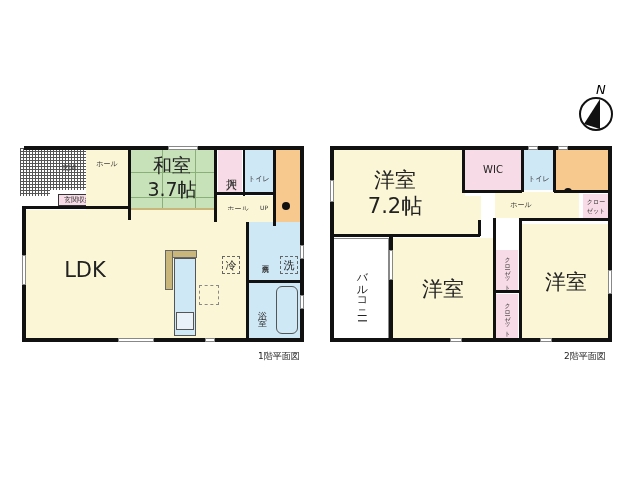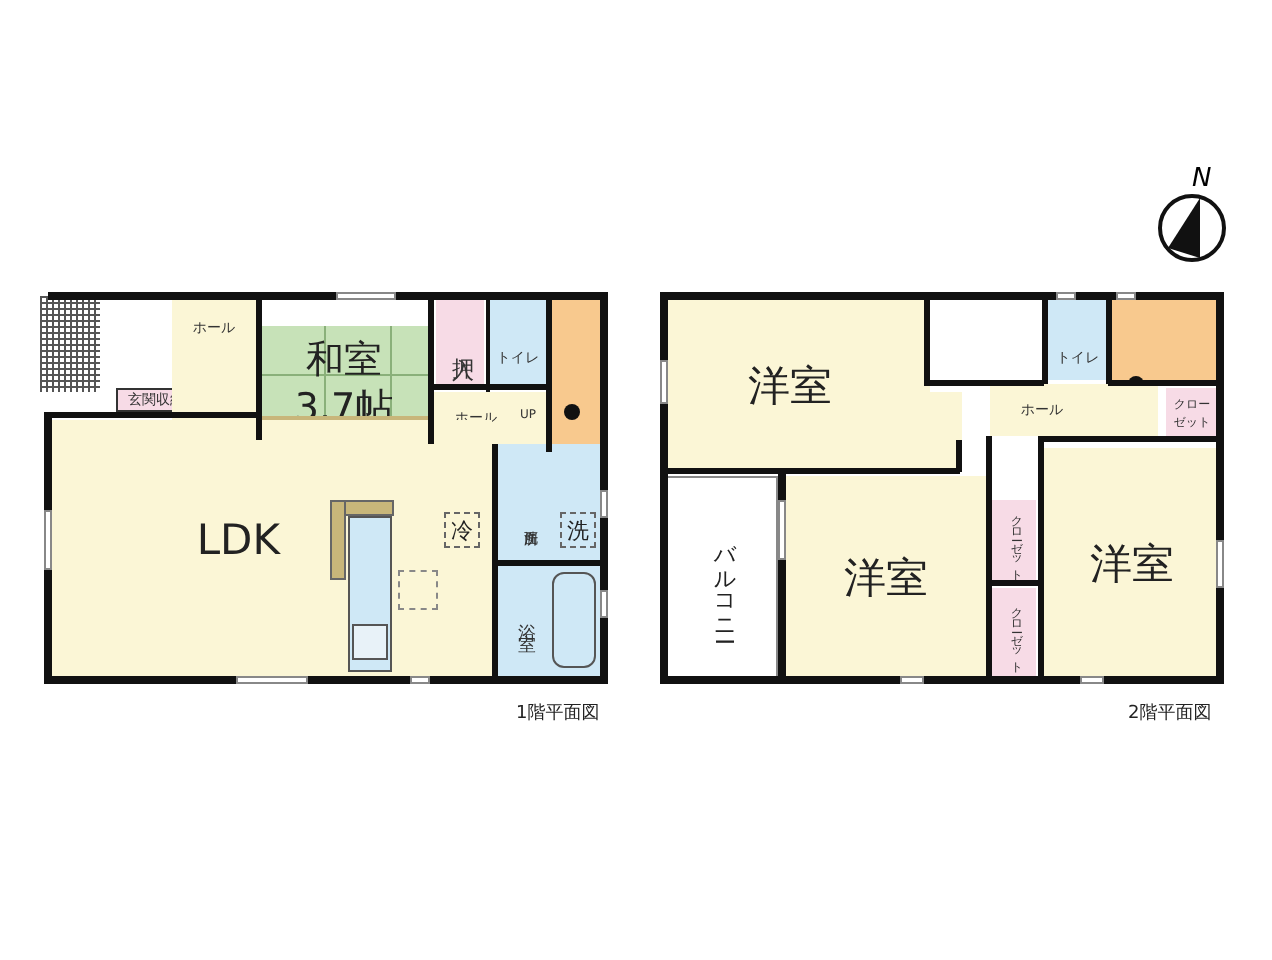--- a/index.html
+++ b/index.html
@@ -24,29 +24,32 @@
   <span class="abs" style="left:20px;top:0;font-size:13px;font-style:italic;">N</span>
   <svg class="abs" style="left:2px;top:14px;" width="36" height="36" viewBox="0 0 36 36">
     <circle cx="18" cy="18" r="16" fill="#fff" stroke="#111" stroke-width="2"></circle>
     <polygon points="22,3 22,33 6,28" fill="#111"></polygon>
   </svg>
 </div>
 
 <div class="abs" style="left:0;top:0;width:320px;height:480px;">
 
   <div class="abs grid" style="left:20px;top:148px;width:30px;height:48px;"></div>
+  <div class="abs grid" style="left:50px;top:148px;width:42px;height:42px;">
+    <span class="abs small" style="left:12px;top:15px;">玄関</span>
+  </div>
   <div class="abs" style="left:58px;top:194px;width:40px;height:12px;background:#f7dbe6;border:1px solid #333;box-sizing:border-box;display:flex;align-items:center;justify-content:center;">
     <span class="small">玄関収納</span>
   </div>
 
   <div class="room" style="left:86px;top:148px;width:42px;height:62px;background:#fbf6d6;">
     <span class="small" style="margin-top:-30px;">ホール</span>
   </div>
 
-  <div class="room tatami" style="left:130px;top:163px;width:84px;height:60px;">
+  <div class="room tatami" style="left:130px;top:148px;width:84px;height:60px;">
     <span class="big2">和室</span>
     <span class="big2">3.7帖</span>
   </div>
   <div class="abs" style="left:130px;top:208px;width:84px;height:12px;background:#c8b67a;"></div>
 
   <div class="room" style="left:218px;top:148px;width:24px;height:44px;background:#f7dbe6;">
     <span class="small vert" style="font-size:11px;">押入</span>
   </div>
 
   <div class="room" style="left:245px;top:148px;width:28px;height:44px;background:#cfe8f6;">
@@ -56,21 +59,21 @@
   <div class="abs stairs" style="left:276px;top:148px;width:26px;height:76px;">
     <span class="abs" style="left:6px;top:54px;width:8px;height:8px;border-radius:50%;background:#111;"></span>
   </div>
 
   <div class="room" style="left:216px;top:196px;width:60px;height:26px;background:#fbf6d6;">
     <span class="small" style="margin-left:-16px;">ホール</span>
     <span class="abs small" style="left:44px;top:8px;font-size:6px;">UP</span>
   </div>
 
   <div class="abs" style="left:26px;top:210px;width:220px;height:128px;background:#fbf6d6;"></div>
-  <div class="room" style="left:30px;top:240px;width:110px;height:60px;align-items:flex-end;">
+  <div class="room" style="left:30px;top:240px;width:110px;height:60px;">
     <span class="big">LDK</span>
   </div>
 
   <div class="abs" style="left:165px;top:250px;width:32px;height:8px;background:#c8b67a;border:1px solid #666;box-sizing:border-box;"></div>
   <div class="abs" style="left:165px;top:250px;width:8px;height:40px;background:#c8b67a;border:1px solid #666;box-sizing:border-box;"></div>
   <div class="abs" style="left:174px;top:258px;width:22px;height:78px;background:#cfe8f6;border:1px solid #555;box-sizing:border-box;"></div>
   <div class="abs" style="left:176px;top:312px;width:18px;height:18px;border:1px solid #555;box-sizing:border-box;background:#e8f2f8;"></div>
 
   <div class="room" style="left:222px;top:256px;width:18px;height:18px;border:1px dashed #666;box-sizing:border-box;">
     <span style="font-size:11px;">冷</span>
@@ -111,22 +114,26 @@
 
   <span class="caption" style="left:258px;top:350px;">1階平面図</span>
 </div>
 
 <div class="abs" style="left:0;top:0;width:636px;height:450px;">
 
   <div class="abs" style="left:333px;top:148px;width:132px;height:86px;background:#fbf6d6;"></div>
   <div class="abs" style="left:333px;top:196px;width:148px;height:38px;background:#fbf6d6;"></div>
   <div class="room" style="left:350px;top:160px;width:90px;height:66px;">
     <span class="big">洋室</span>
+    <span class="big">7.2帖</span>
   </div>
 
+  <div class="room" style="left:465px;top:148px;width:56px;height:42px;background:#f7dbe6;">
+    <span style="font-size:10px;">WIC</span>
+  </div>
 
   <div class="room" style="left:524px;top:148px;width:30px;height:42px;background:#cfe8f6;">
     <span class="small" style="margin-top:20px;">トイレ</span>
   </div>
 
   <div class="abs stairs" style="left:556px;top:148px;width:54px;height:42px;">
     <span class="abs" style="left:8px;top:40px;width:8px;height:8px;border-radius:50%;background:#111;"></span>
     <span class="abs small" style="left:7px;top:52px;font-size:5px;">DN</span>
   </div>
 

